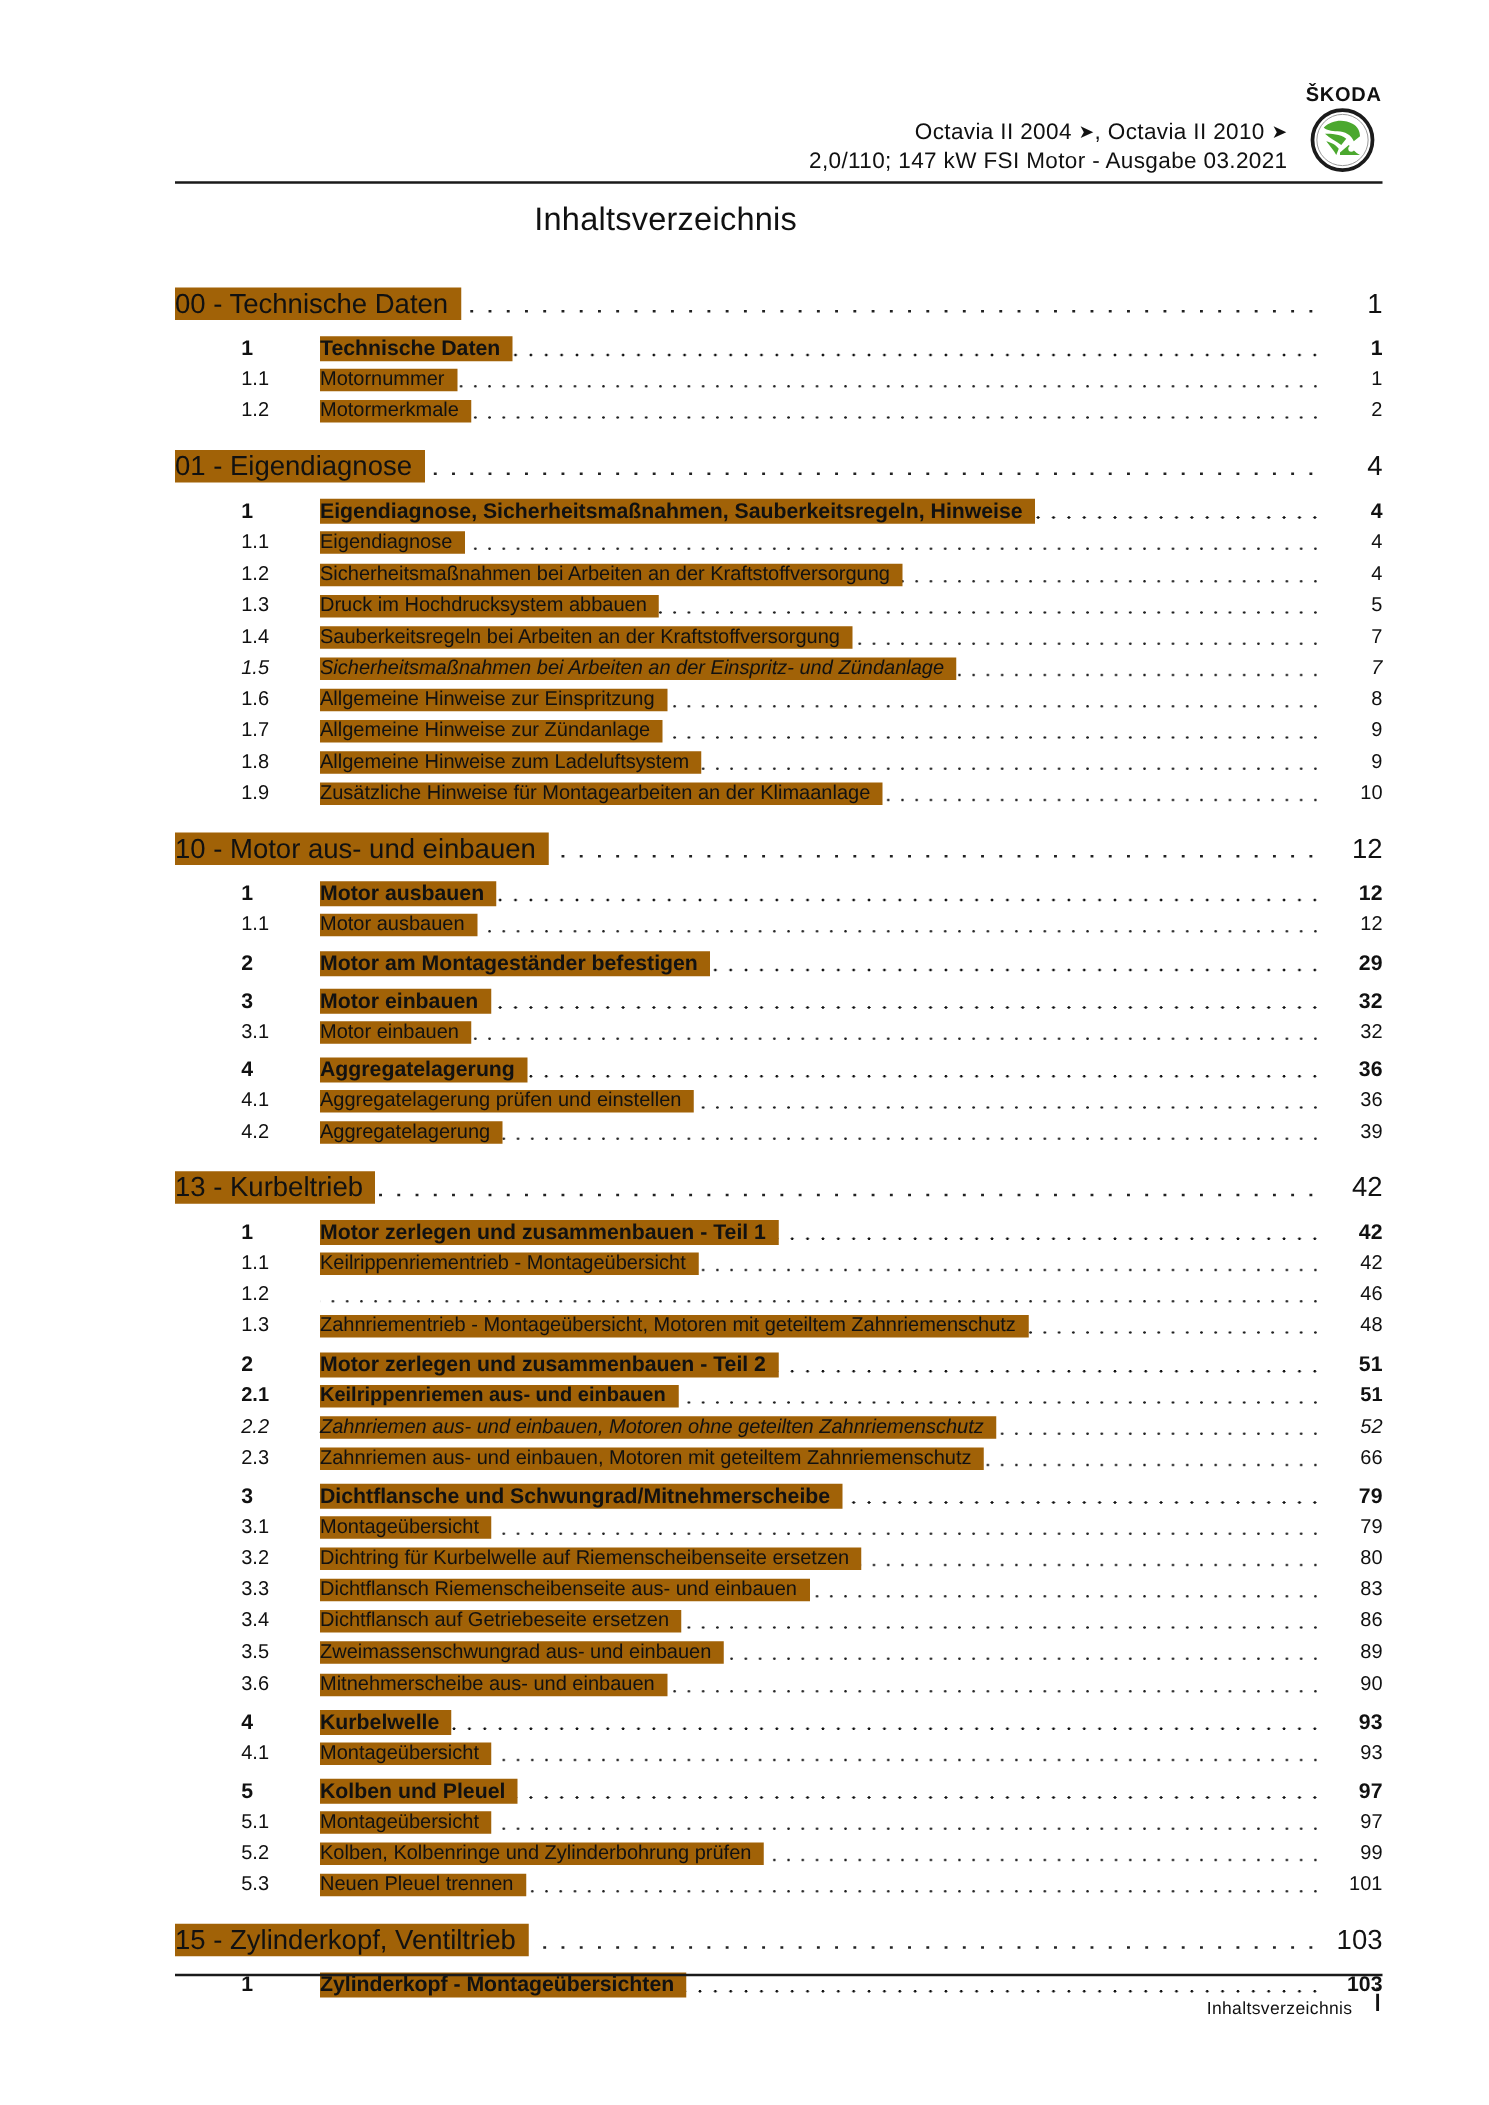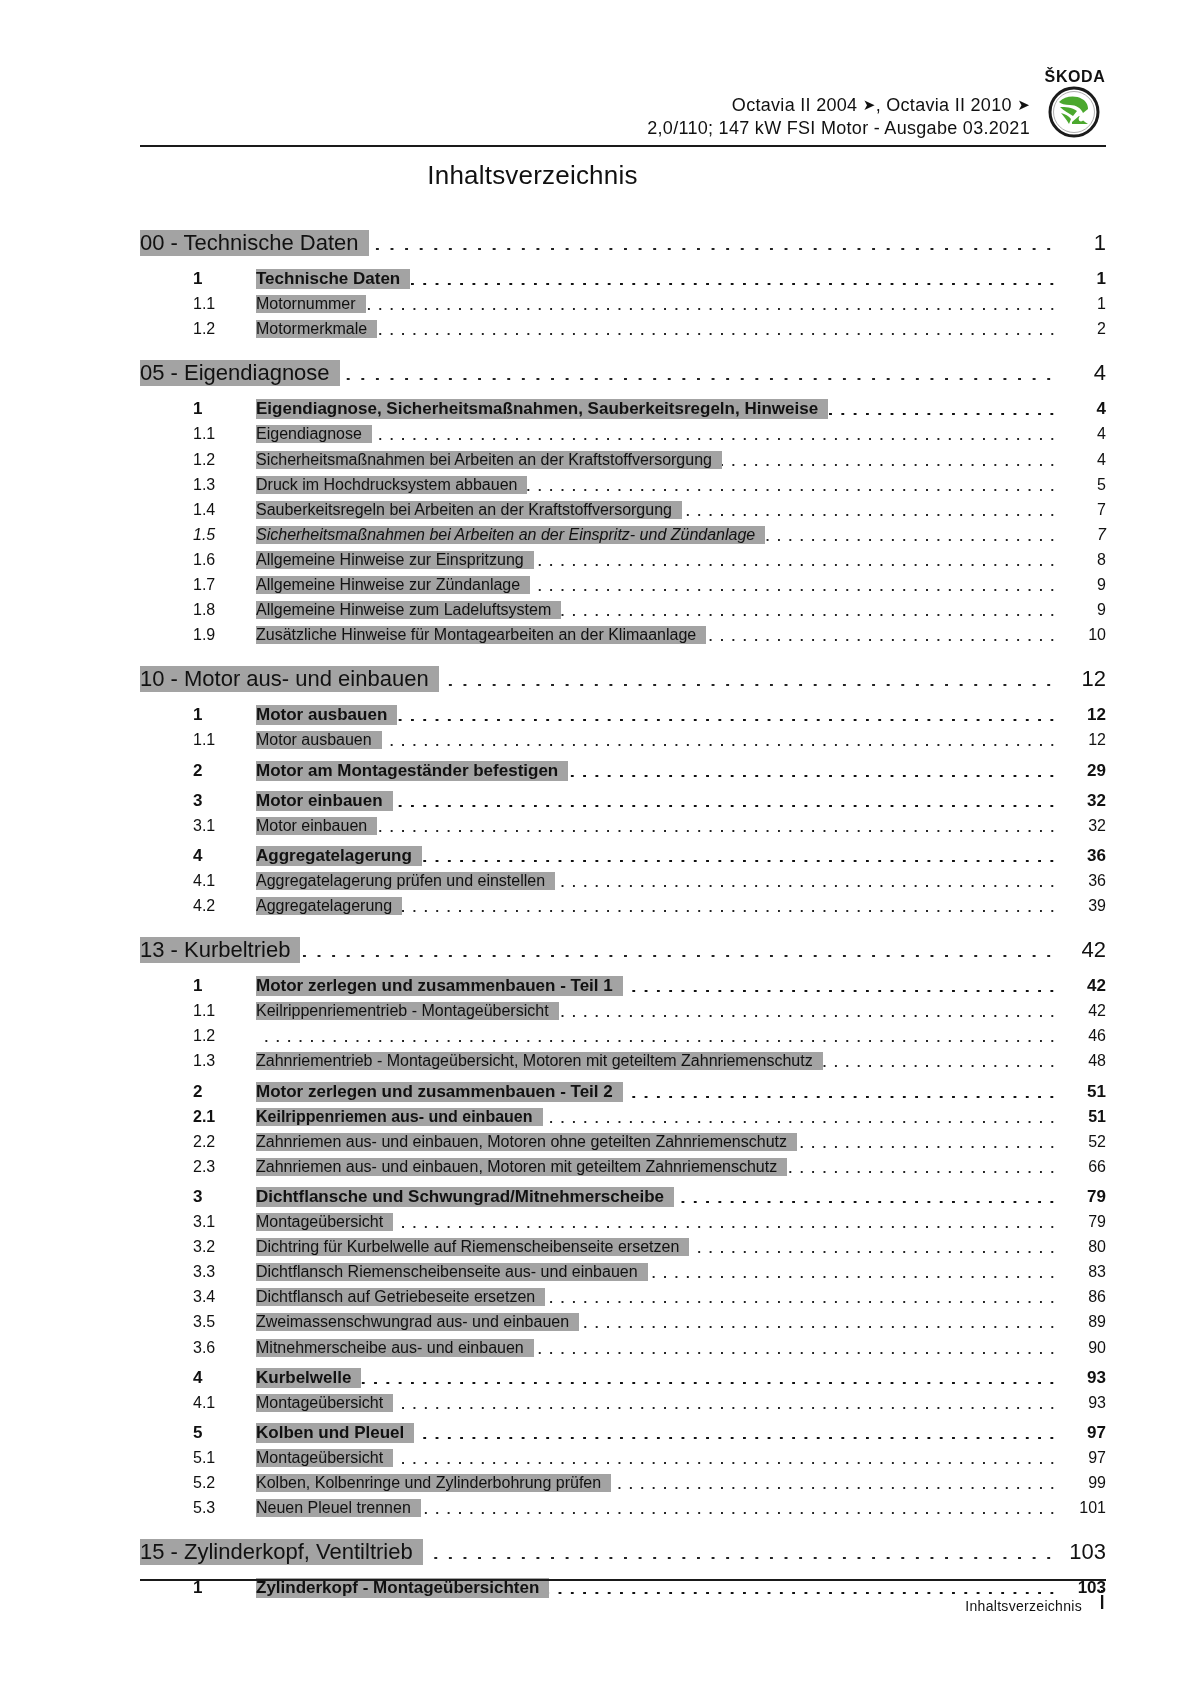--- a/index.html
+++ b/index.html
@@ -19,21 +19,21 @@
   .rule { position: absolute; left: 140px; width: 966px; height: 2px; background: #1a1a1a; }
   .rule.top { top: 145px; }
   .rule.bottom { top: 1579px; }
 
   .doc-title { position: absolute; left: 140px; width: 785px; top: 160px; text-align: center;
                font-size: 26px; letter-spacing: 0.2px; }
 
   .toc { position: absolute; left: 140px; top: 0; width: 966px; }
   .row { position: absolute; left: 0; width: 966px; height: 26px; display: flex; align-items: center; }
   .row .num { position: absolute; left: 53px; }
-  .row .txt { position: absolute; left: 116px; white-space: nowrap; background: #a3a3a3; padding-right: 10px; }
+  .row .txt { position: absolute; left: 116px; white-space: nowrap; background: #a16207; padding-right: 10px; }
   .row .dots { position: absolute; left: 116px; right: 48px; top: 50%; height: 2px; margin-top: 4px;
                background-image: radial-gradient(circle, #222 0.9px, transparent 1.1px);
                background-size: 11.4px 2px; background-repeat: repeat-x; background-position: right center; }
   .row .pg { position: absolute; right: 0; text-align: right; }
 
   .row.ch { height: 30px; font-size: 22px; }
   .row.ch .txt { left: 0; }
   .row.ch .dots { left: 0; right: 50px; background-size: 14.6px 2px; margin-top: 5px;
                   background-image: radial-gradient(circle, #222 1.1px, transparent 1.3px); }
   .row.l1 { font-size: 17px; font-weight: bold; }
@@ -91,21 +91,21 @@
         <span class="pg">1</span>
       </div>
       <div class="row l2" style="top: 316.2px;">
         <span class="dots"></span>
         <span class="num">1.2</span>
         <span class="txt">Motormerkmale</span>
         <span class="pg">2</span>
       </div>
       <div class="row ch" style="top: 358.3px;">
         <span class="dots"></span>
-        <span class="txt">05 - Eigendiagnose</span>
+        <span class="txt">01 - Eigendiagnose</span>
         <span class="pg">4</span>
       </div>
       <div class="row l1" style="top: 396.3px;">
         <span class="dots"></span>
         <span class="num">1</span>
         <span class="txt">Eigendiagnose, Sicherheitsmaßnahmen, Sauberkeitsregeln, Hinweise</span>
         <span class="pg">4</span>
       </div>
       <div class="row l2" style="top: 421.4px;">
         <span class="dots"></span>
@@ -247,21 +247,21 @@
         <span class="num">2</span>
         <span class="txt">Motor zerlegen und zusammenbauen - Teil 2</span>
         <span class="pg">51</span>
       </div>
       <div class="row l2" style="top: 1103.6px; font-weight: bold;">
         <span class="dots"></span>
         <span class="num">2.1</span>
         <span class="txt">Keilrippenriemen aus- und einbauen</span>
         <span class="pg">51</span>
       </div>
-      <div class="row l2" style="top: 1128.7px;">
+      <div class="row l2" style="top: 1128.7px; font-style: italic;">
         <span class="dots"></span>
         <span class="num">2.2</span>
         <span class="txt">Zahnriemen aus- und einbauen, Motoren ohne geteilten Zahnriemenschutz</span>
         <span class="pg">52</span>
       </div>
       <div class="row l2" style="top: 1153.8px;">
         <span class="dots"></span>
         <span class="num">2.3</span>
         <span class="txt">Zahnriemen aus- und einbauen, Motoren mit geteiltem Zahnriemenschutz</span>
         <span class="pg">66</span>

